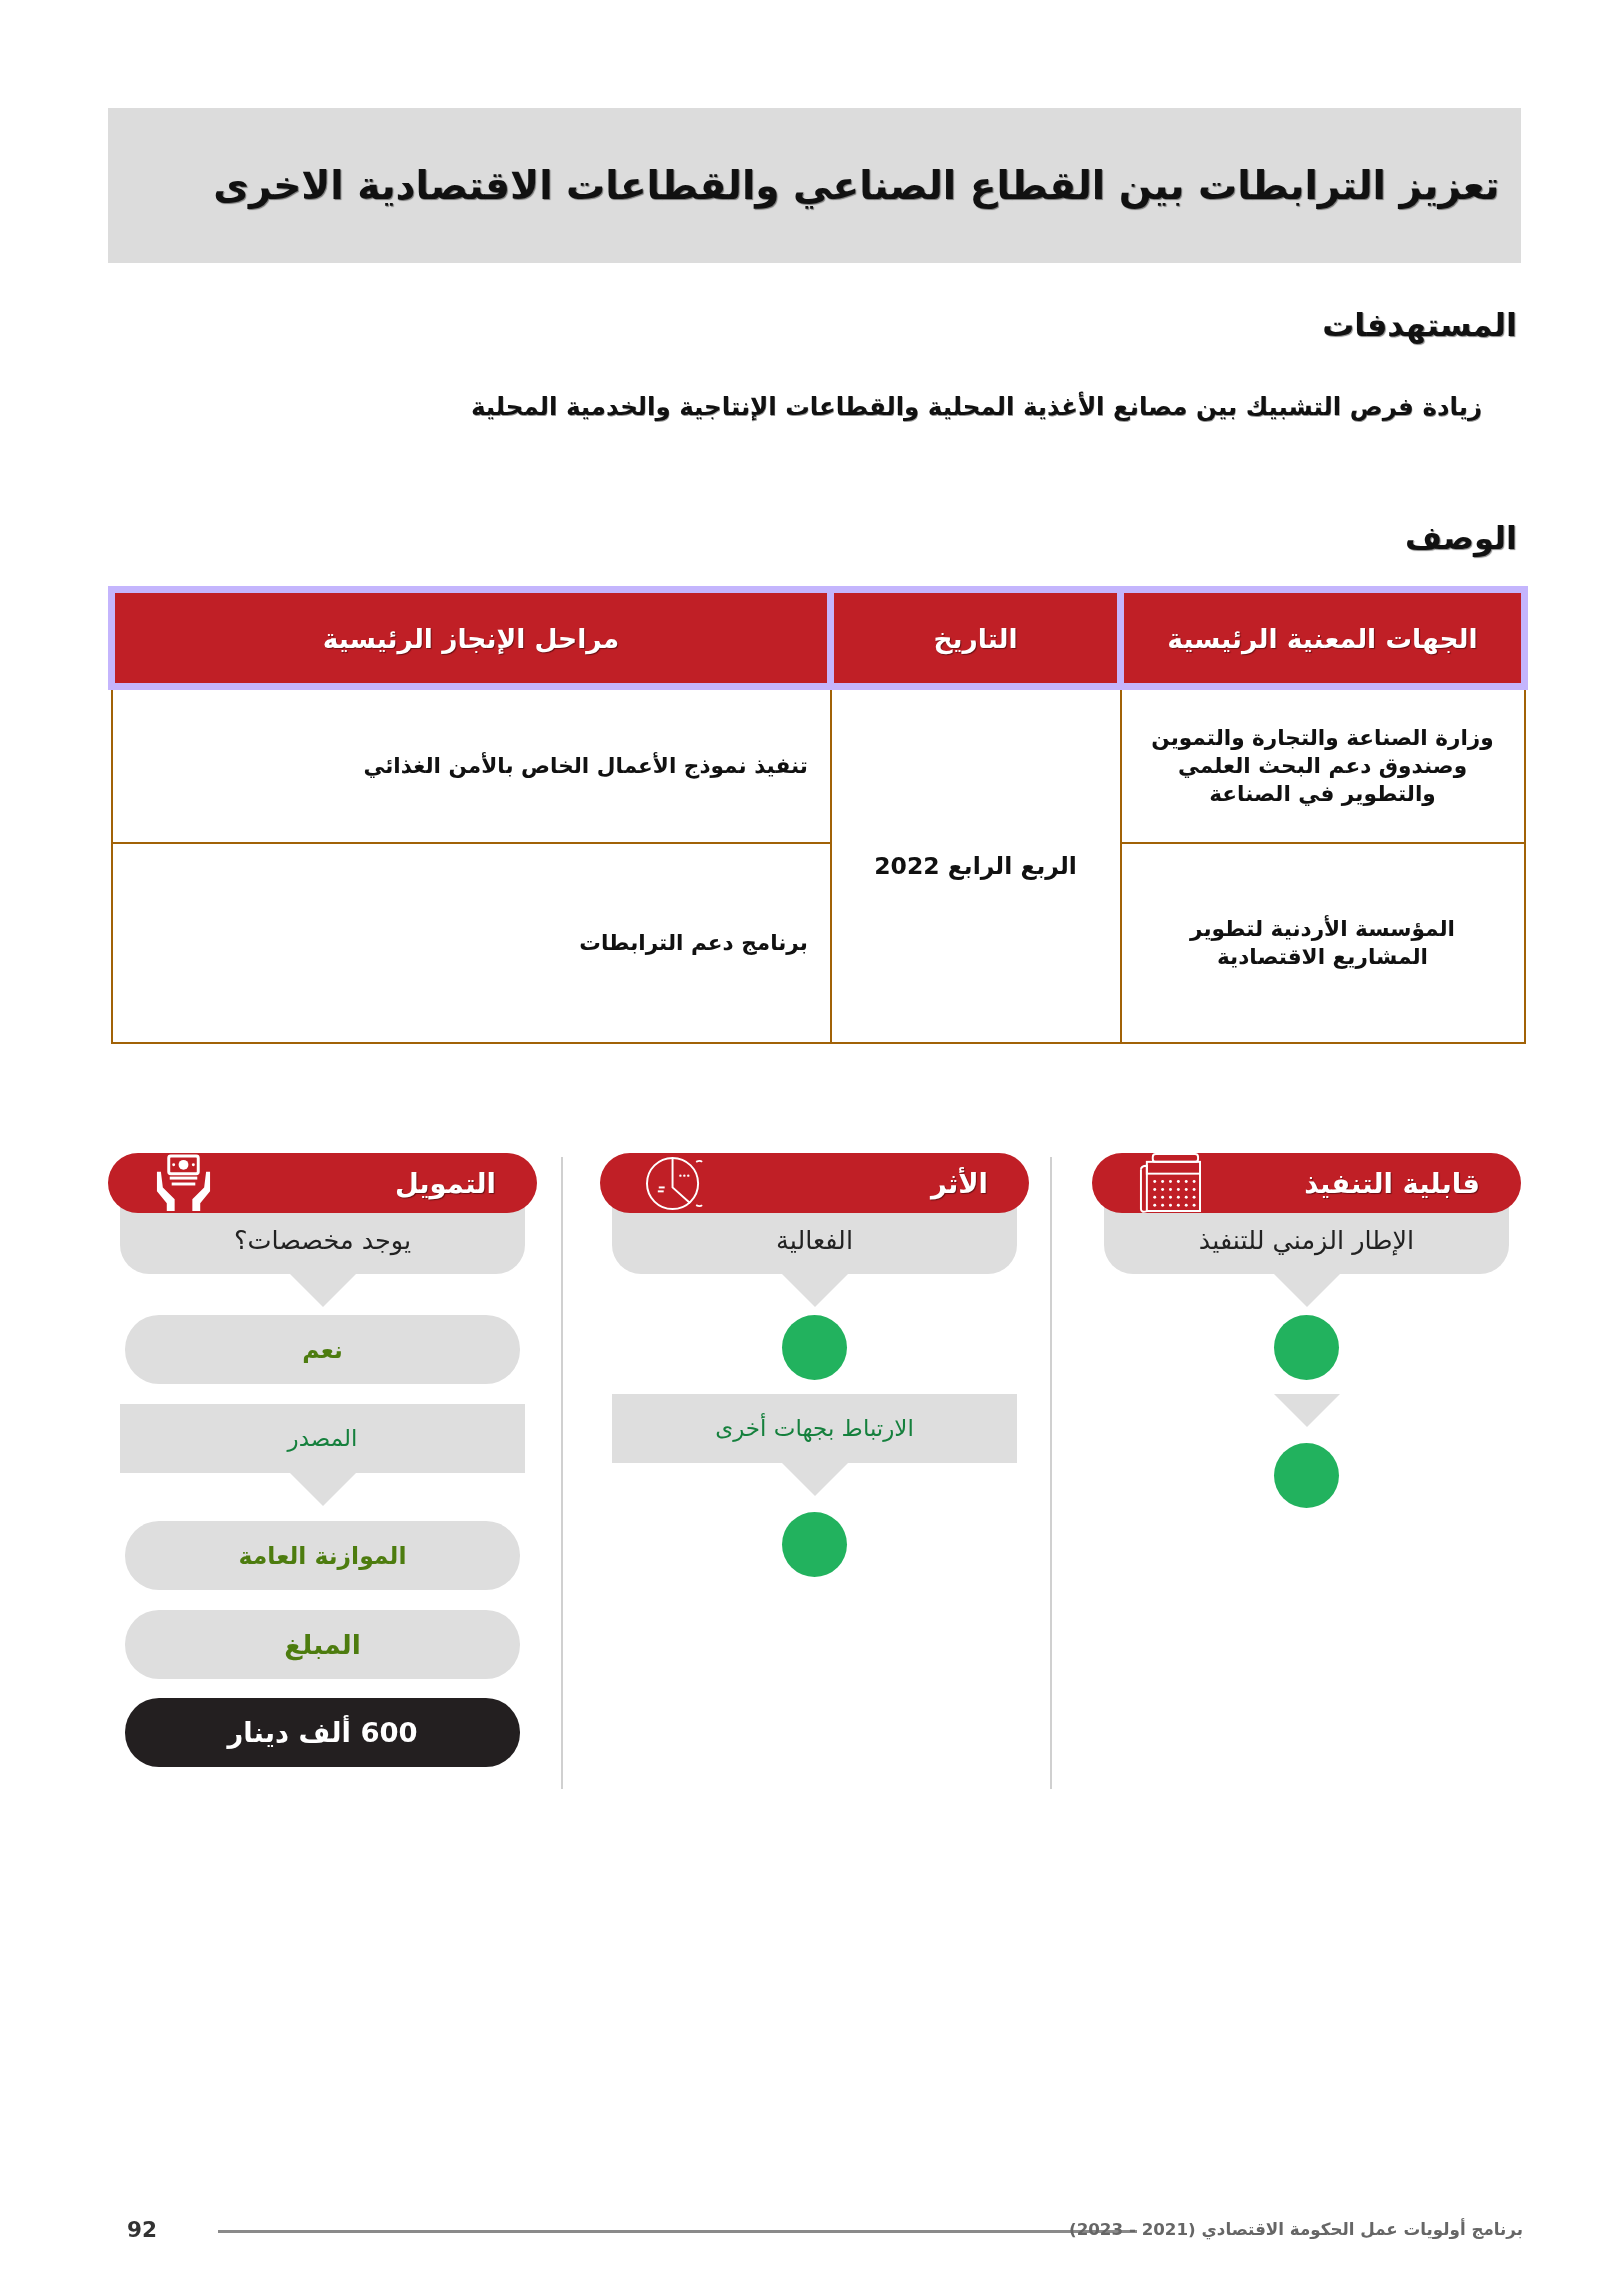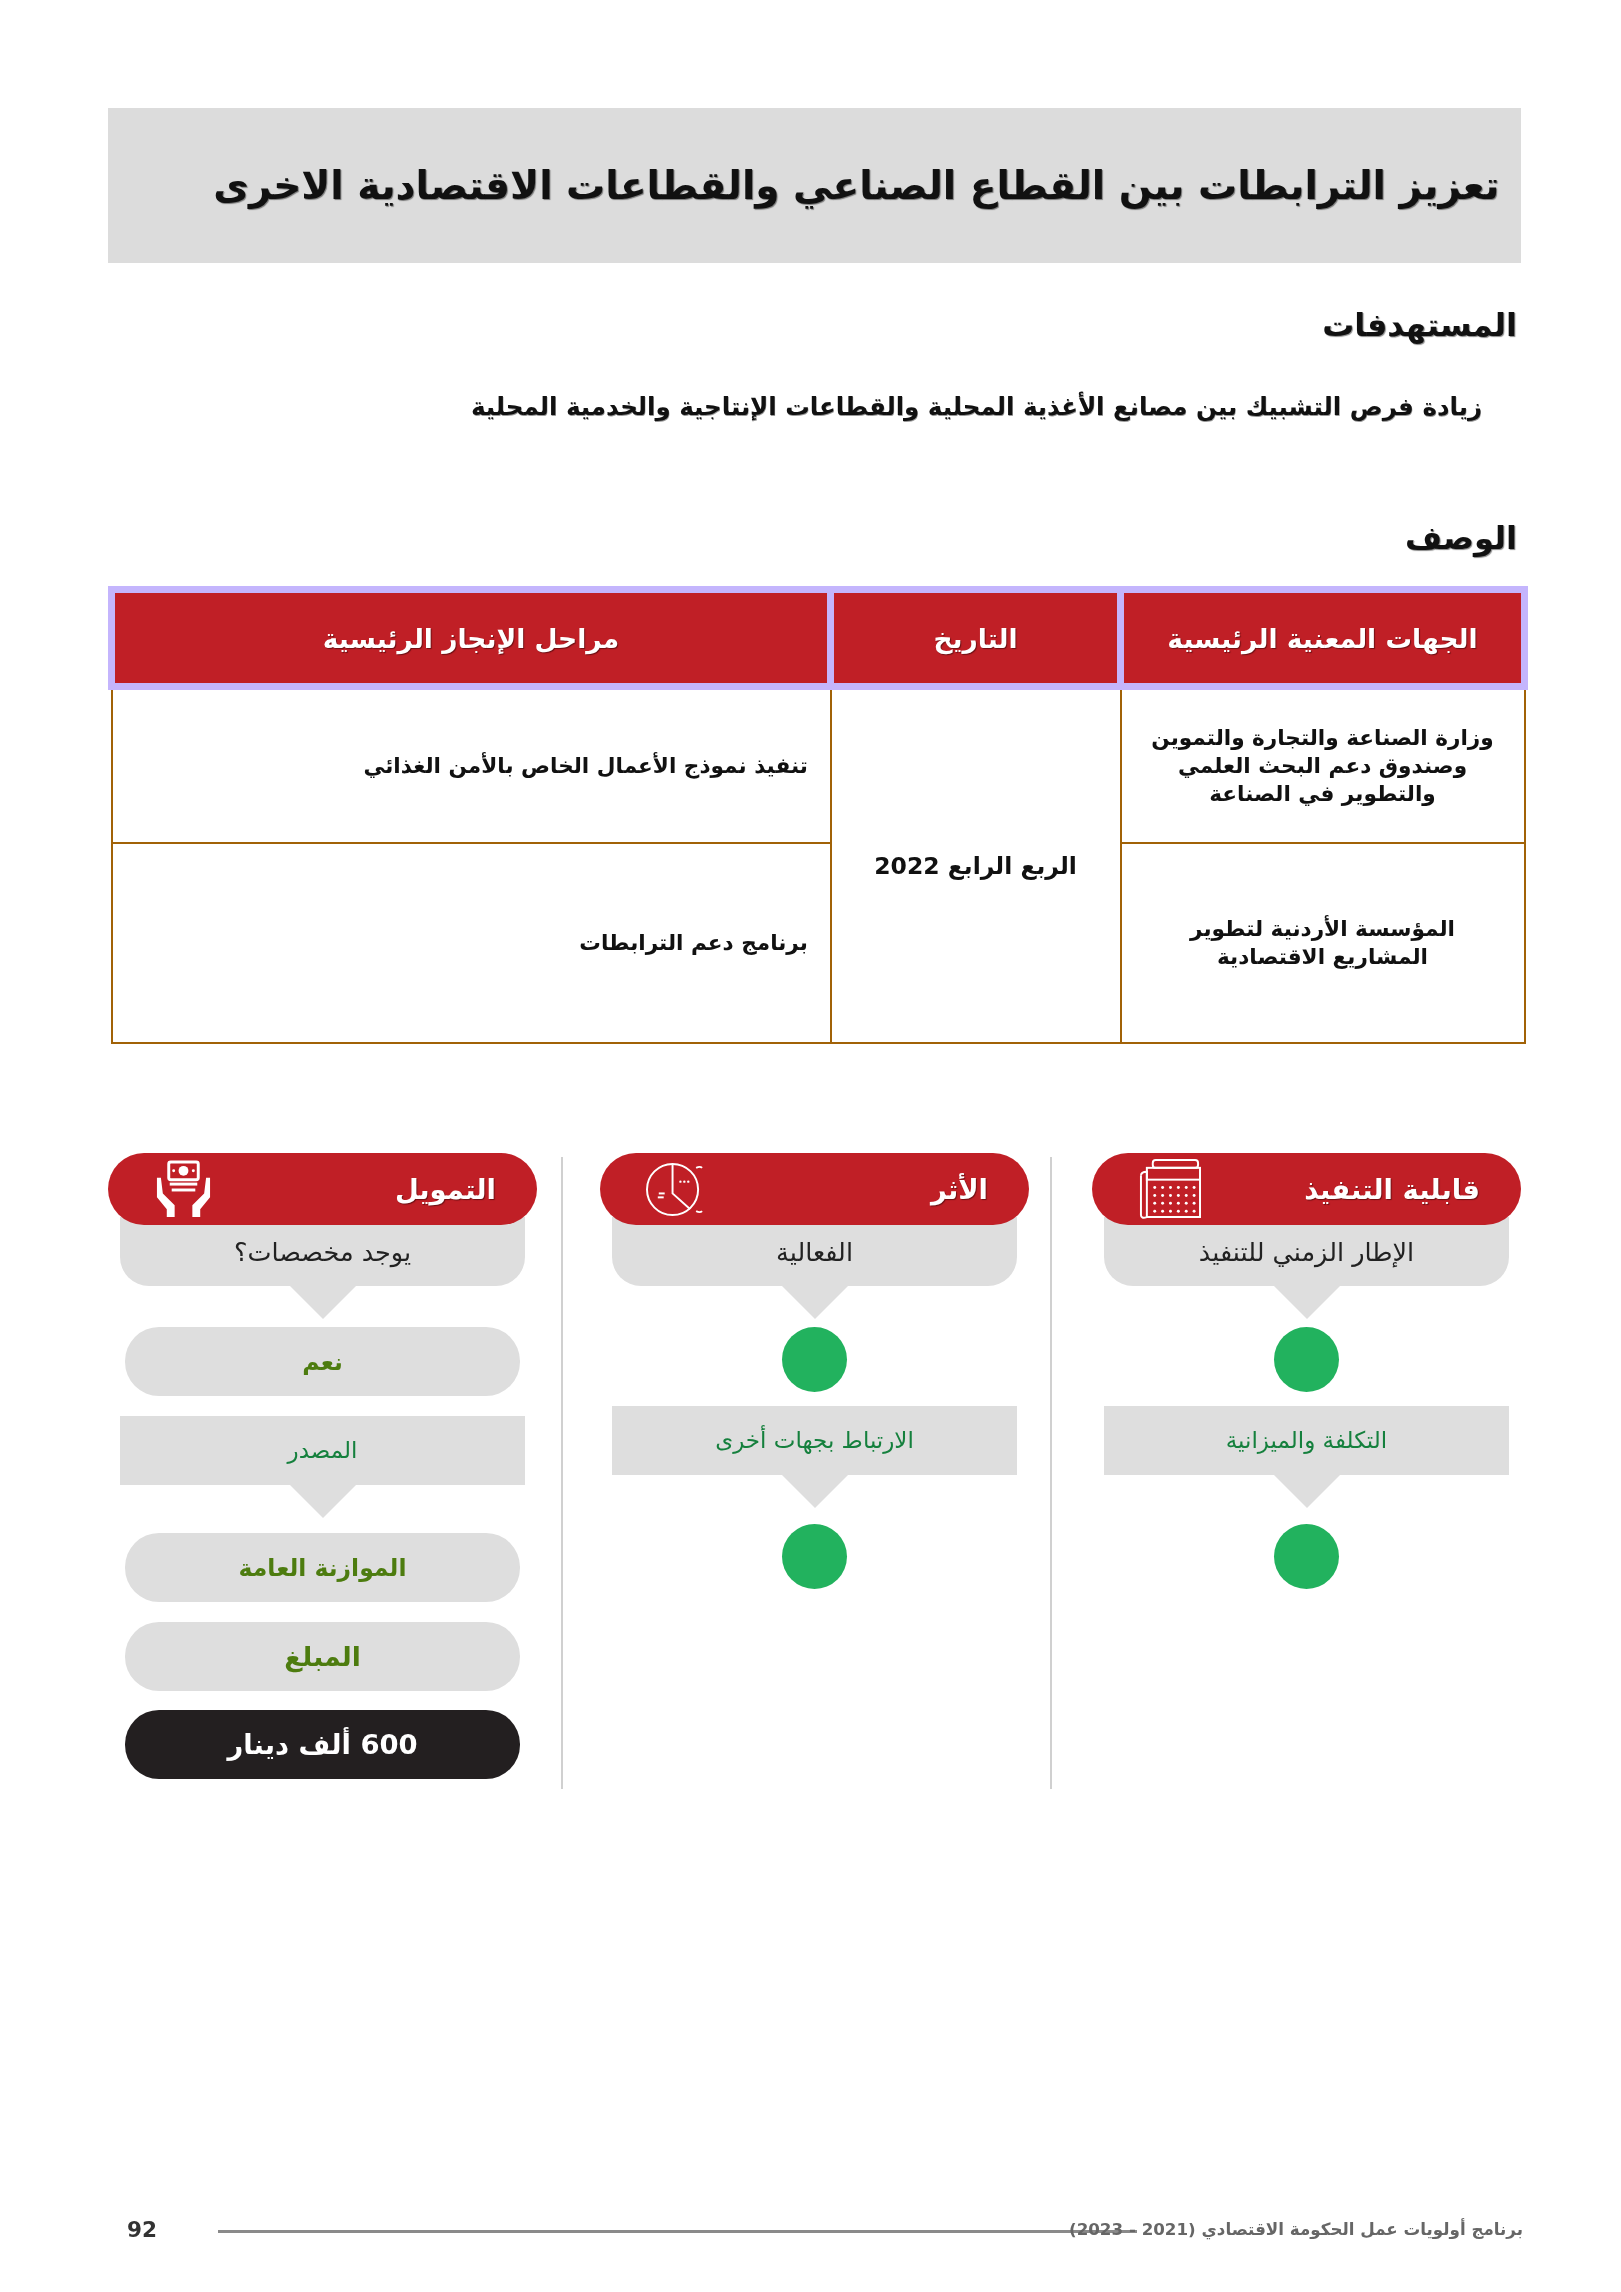--- a/index.html
+++ b/index.html
@@ -34,21 +34,21 @@
   }
   .desc-table td.milestone { text-align: right; padding-right: 21.6px; vertical-align: middle; }
   .desc-table td.date { font-size: 23.5px; }
   .row1 td { height: 150px; }
   .row2 td { height: 168px; }
 
   
   .col-divider { top: 1157px; width: 2px; height: 632px; background: #d0d0d0; }
   .card { top: 1153px; width: 429px; }
   .pill-head {
-    position: relative; height: 72px; background: #c01f26; border-radius: 36px;
+    position: relative; height: 60px; background: #c01f26; border-radius: 36px;
     display: flex; align-items: center; justify-content: space-between; padding: 0 41px 0 45px; box-sizing: border-box;
     z-index: 2;
   }
   .pill-head .label { font-size: 27.4px; font-weight: bold; color: #fff; text-shadow: 1px 1px 1px #6d1014; }
   .pill-head svg { display: block; }
   .sub-box {
     position: relative; margin: -7.8px 11.8px 0 11.8px; background: #dedede; height: 69px;
     border-radius: 0 0 29px 29px; display: flex; align-items: center; justify-content: center;
     font-size: 25.5px; color: #222;
   }
@@ -149,21 +149,20 @@
             <circle cx="58" cy="54" r="1.5"></circle>
         </g>
       </svg>
     </span>
   </div>
   <div class="sub-box">الإطار الزمني للتنفيذ</div>
   <div class="arrow-down"></div>
   <div style="height:7.8px"></div>
   <div class="dot"></div>
   <div style="height:13.7px"></div>
-  <div class="rect-box">التكلفة والميزانية</div>
   <div class="arrow-down"></div>
   <div style="height:16.7px"></div>
   <div class="dot"></div>
 </div>
 
 <div class="abs card" style="left:600px;">
   <div class="pill-head">
     <span class="label">الأثر</span>
     <span>
       <svg width="61" height="59" viewBox="0 0 62 60" fill="none" stroke="#fff" stroke-width="2">

